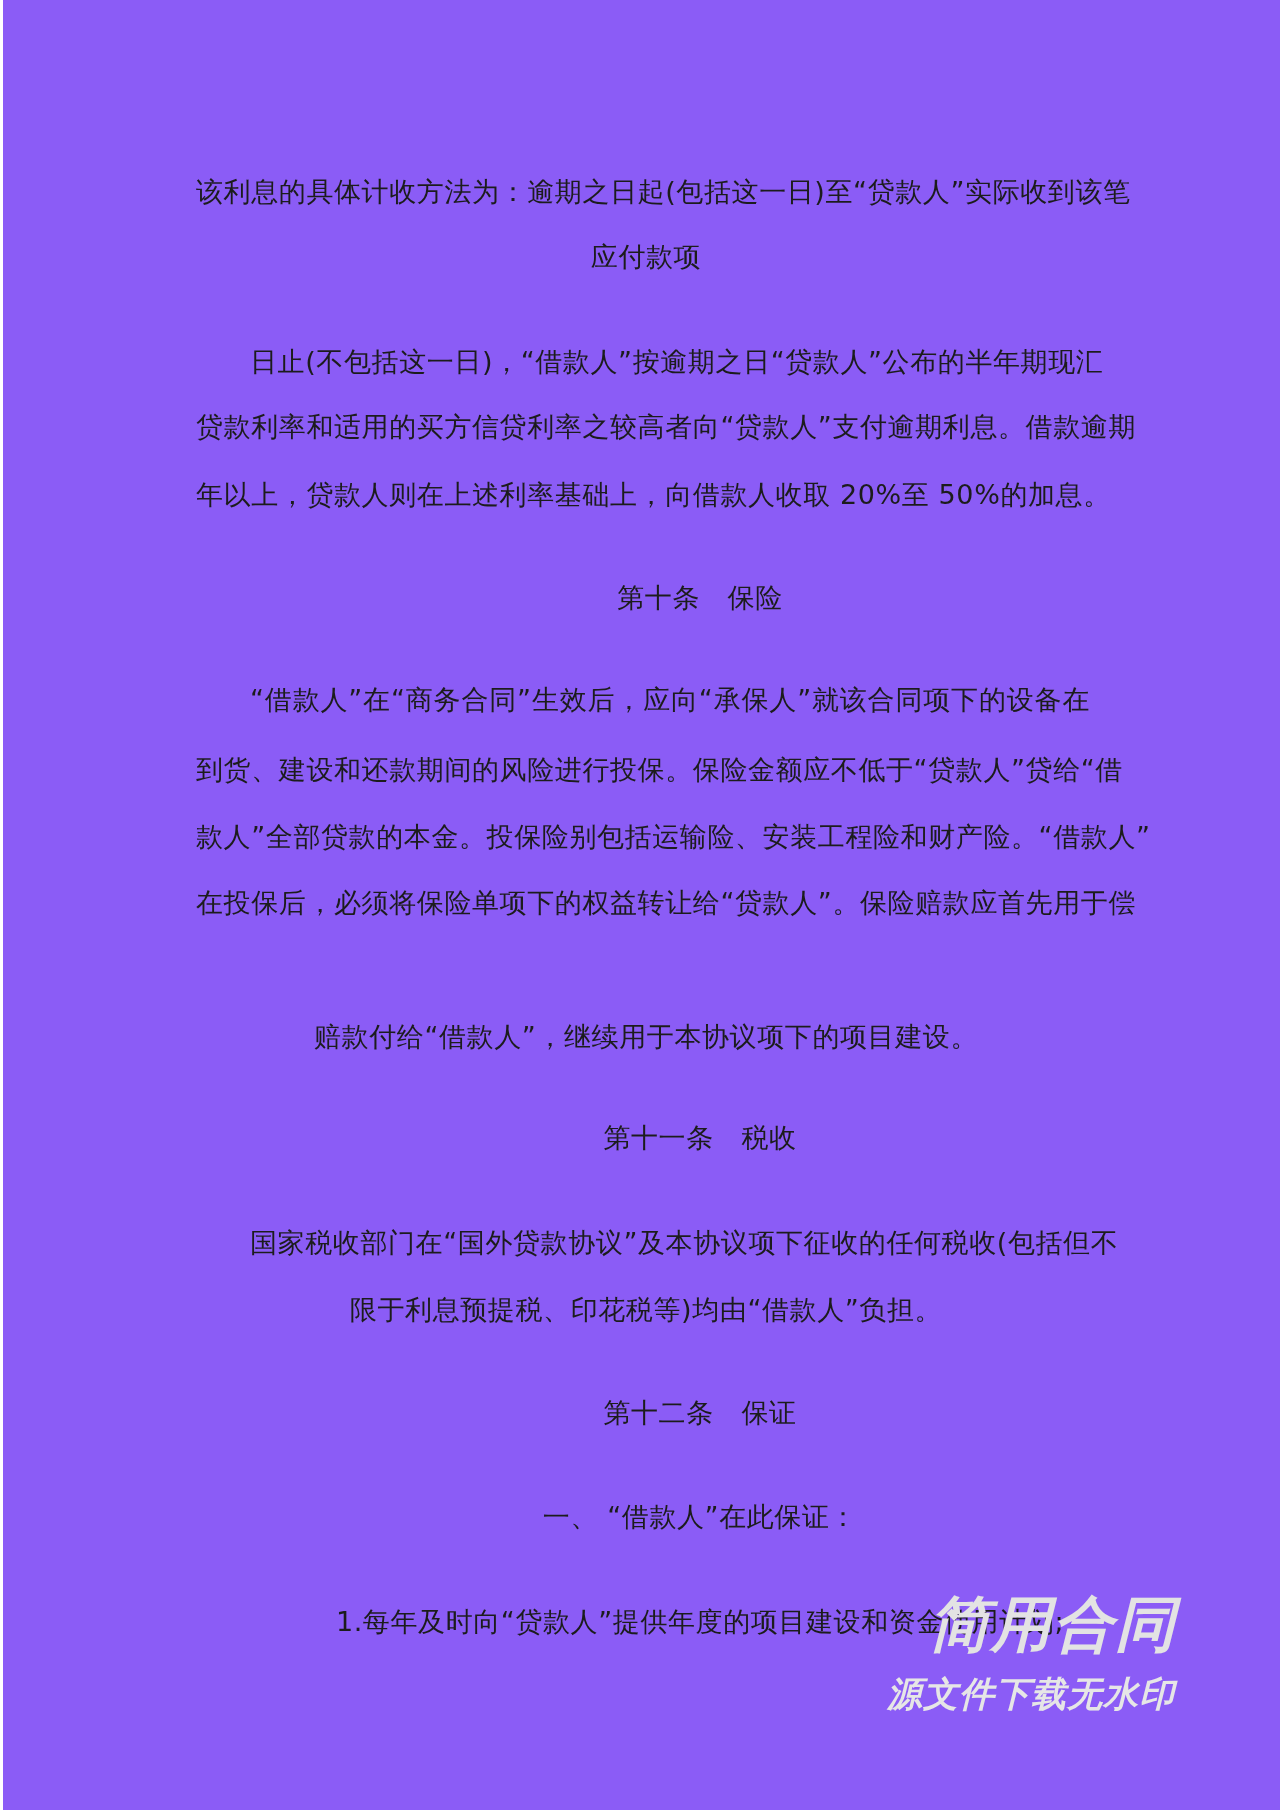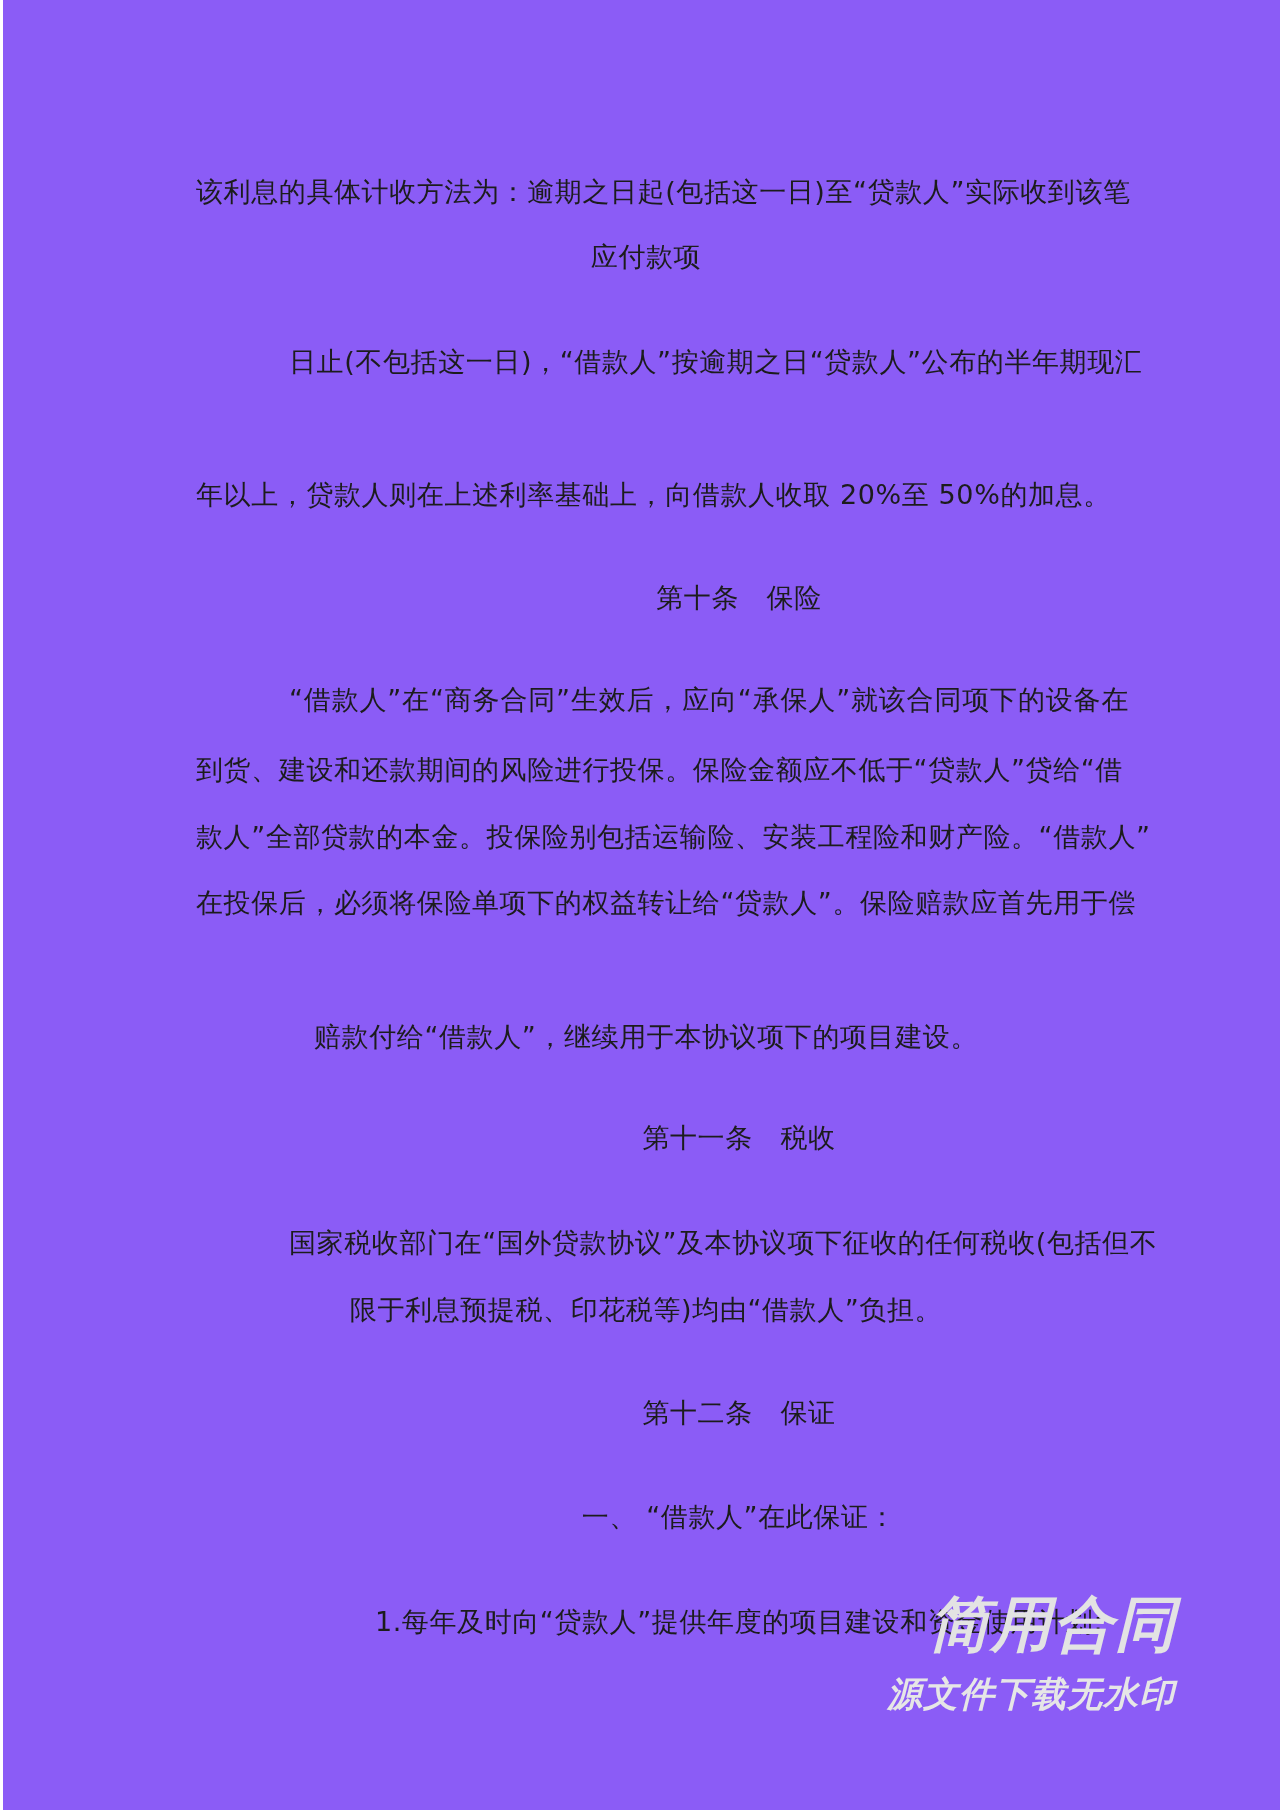--- a/index.html
+++ b/index.html
@@ -11,21 +11,21 @@
     width: 900px;
     height: 40px;
     line-height: 40px;
     font-family: "DejaVu Sans", "Liberation Sans", sans-serif;
     font-size: 27px;
     color: #1c1c1c;
     white-space: nowrap;
     letter-spacing: 0.6px;
     text-align: center;
   }
-  .indent { left: 247px; margin-left: 39px; }
+  .indent { left: 247px; }
   .justify { text-align: justify; text-align-last: justify; width: 894px; }
   .justify.indent { width: 840px; }
   .watermark-title {
     position: absolute;
     left: 882px; top: 1588px;
     width: 260px; height: 72px;
     font-family: "DejaVu Sans", sans-serif;
     font-weight: bold; font-style: italic;
     font-size: 60px; line-height: 72px;
     color: #e3e3e3;
@@ -47,20 +47,21 @@
 </style>
 </head>
 <body>
 
 <div class="page">
 
   <div class="line justify" style="top:172px">该利息的具体计收方法为：逾期之日起(包括这一日)至“贷款人”实际收到该笔</div>
   <div class="line" style="top:237px">应付款项</div>
 
   <div class="line indent justify" style="top:342px">日止(不包括这一日)，“借款人”按逾期之日“贷款人”公布的半年期现汇</div>
+  <div class="line justify" style="top:407px">贷款利率和适用的买方信贷利率之较高者向“贷款人”支付逾期利息。借款逾期</div>
   <div class="line" style="top:475px">年以上，贷款人则在上述利率基础上，向借款人收取 20%至 50%的加息。</div>
 
   <div class="line indent justify" style="top:680px">“借款人”在“商务合同”生效后，应向“承保人”就该合同项下的设备在</div>
 
   <div class="line indent" style="top:578px">第十条　保险</div>
   <div class="line justify" style="top:750px">到货、建设和还款期间的风险进行投保。保险金额应不低于“贷款人”贷给“借</div>
   <div class="line justify" style="top:883px">在投保后，必须将保险单项下的权益转让给“贷款人”。保险赔款应首先用于偿</div>
   <div class="line justify" style="top:817px">款人”全部贷款的本金。投保险别包括运输险、安装工程险和财产险。“借款人”</div>
   <div class="line" style="top:1017px">赔款付给“借款人”，继续用于本协议项下的项目建设。</div>
 

